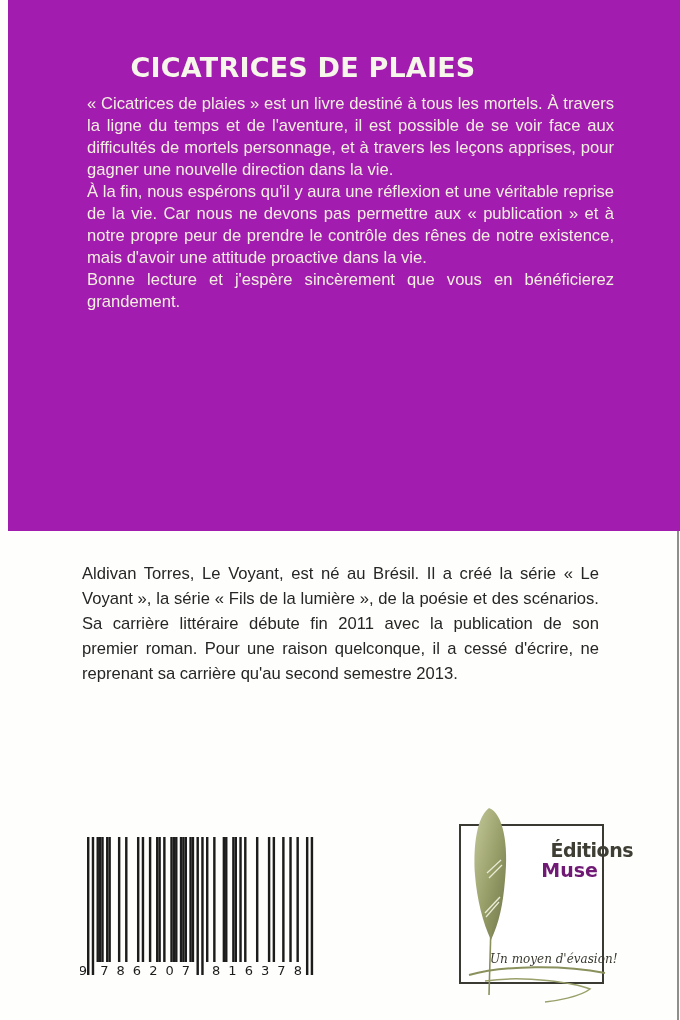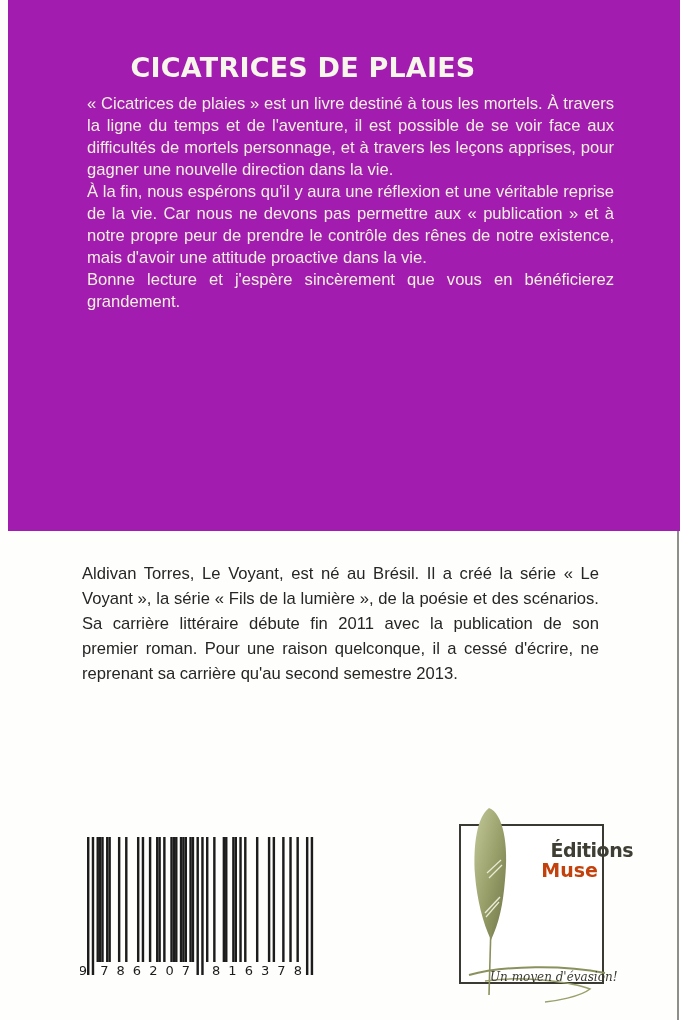--- a/index.html
+++ b/index.html
@@ -72,25 +72,25 @@
       letter-spacing: -0.5px;
       margin-left: 35px;
     }
     .logo-muse {
       position: absolute; left: 51px; top: 55px; width: 92px;
       text-align: right;
       font-family: "DejaVu Sans", sans-serif;
       font-weight: bold;
       font-size: 19px;
       line-height: 20px;
-      color: #c2410c;
+      color: #701a75;
       letter-spacing: 0px;
     }
     .logo-tagline {
-      position: absolute; left: 35px; top: 165px; width: 115px;
+      position: absolute; left: 35px; top: 147px; width: 115px;
       font-family: "DejaVu Serif", serif;
       font-style: italic;
       font-size: 12px;
       color: #3b3a30;
       white-space: nowrap;
       text-decoration-color: #3b3a30;
     }
   </style>
 </head>
 <body>

